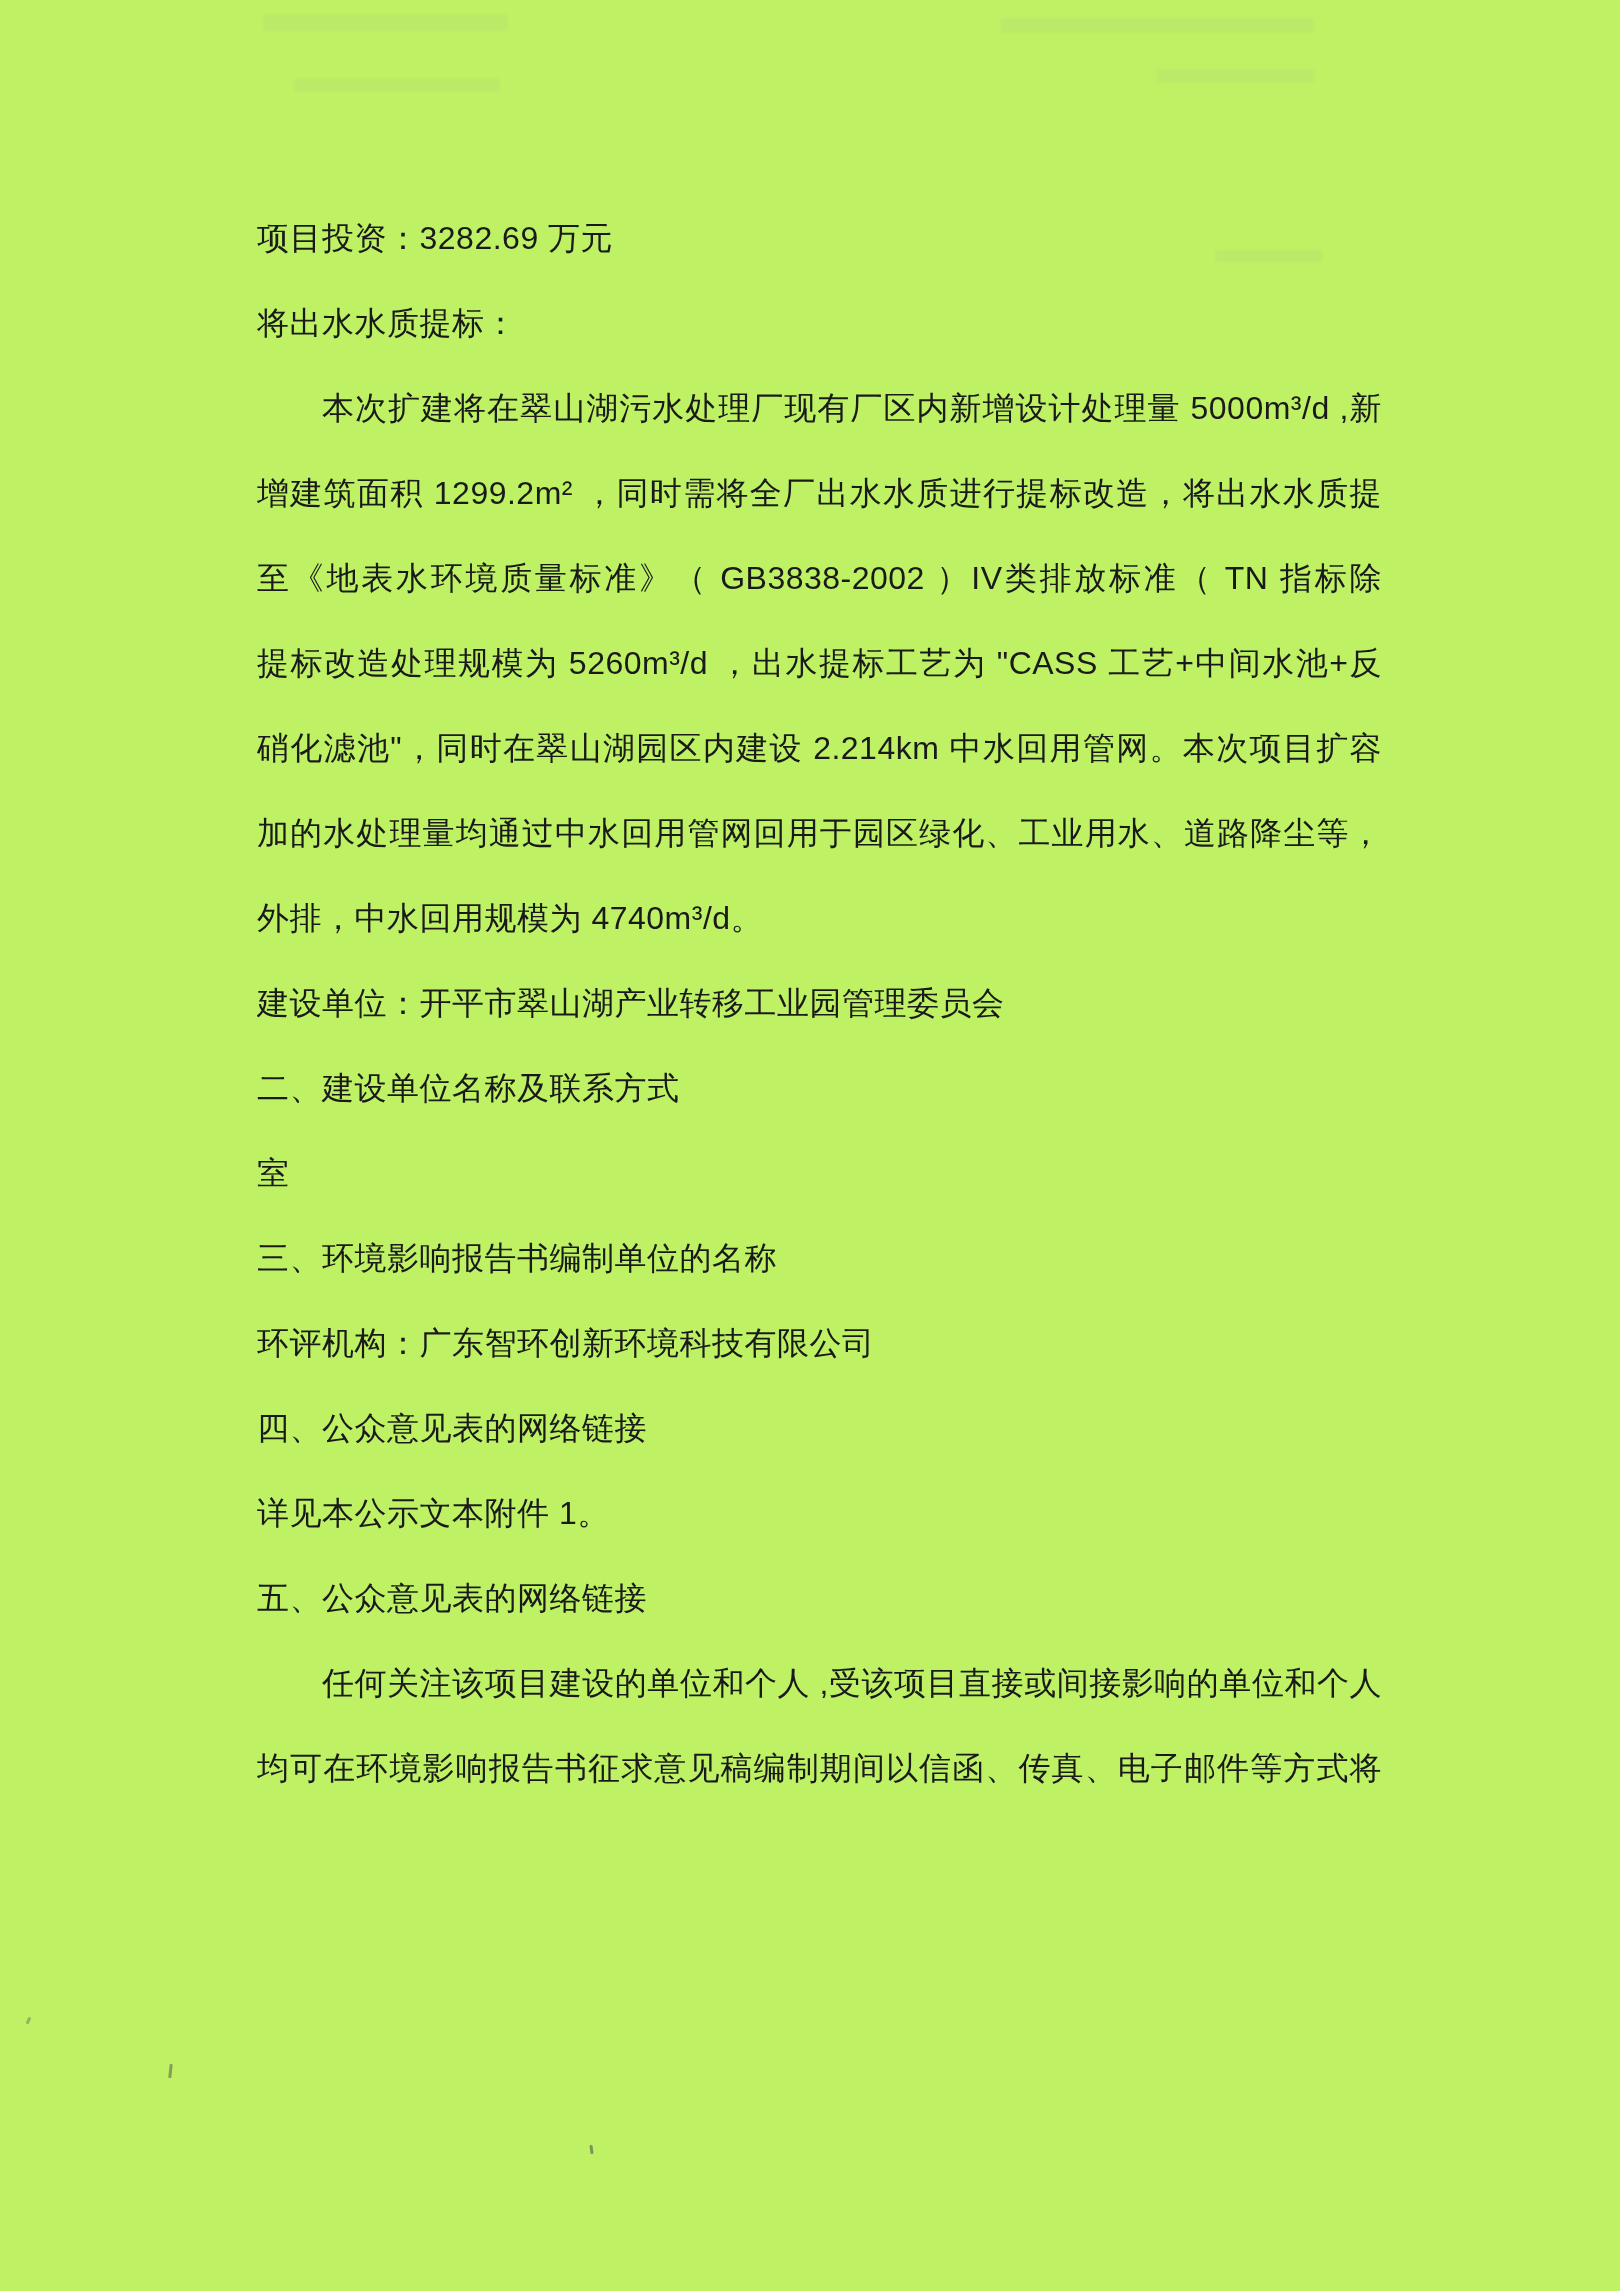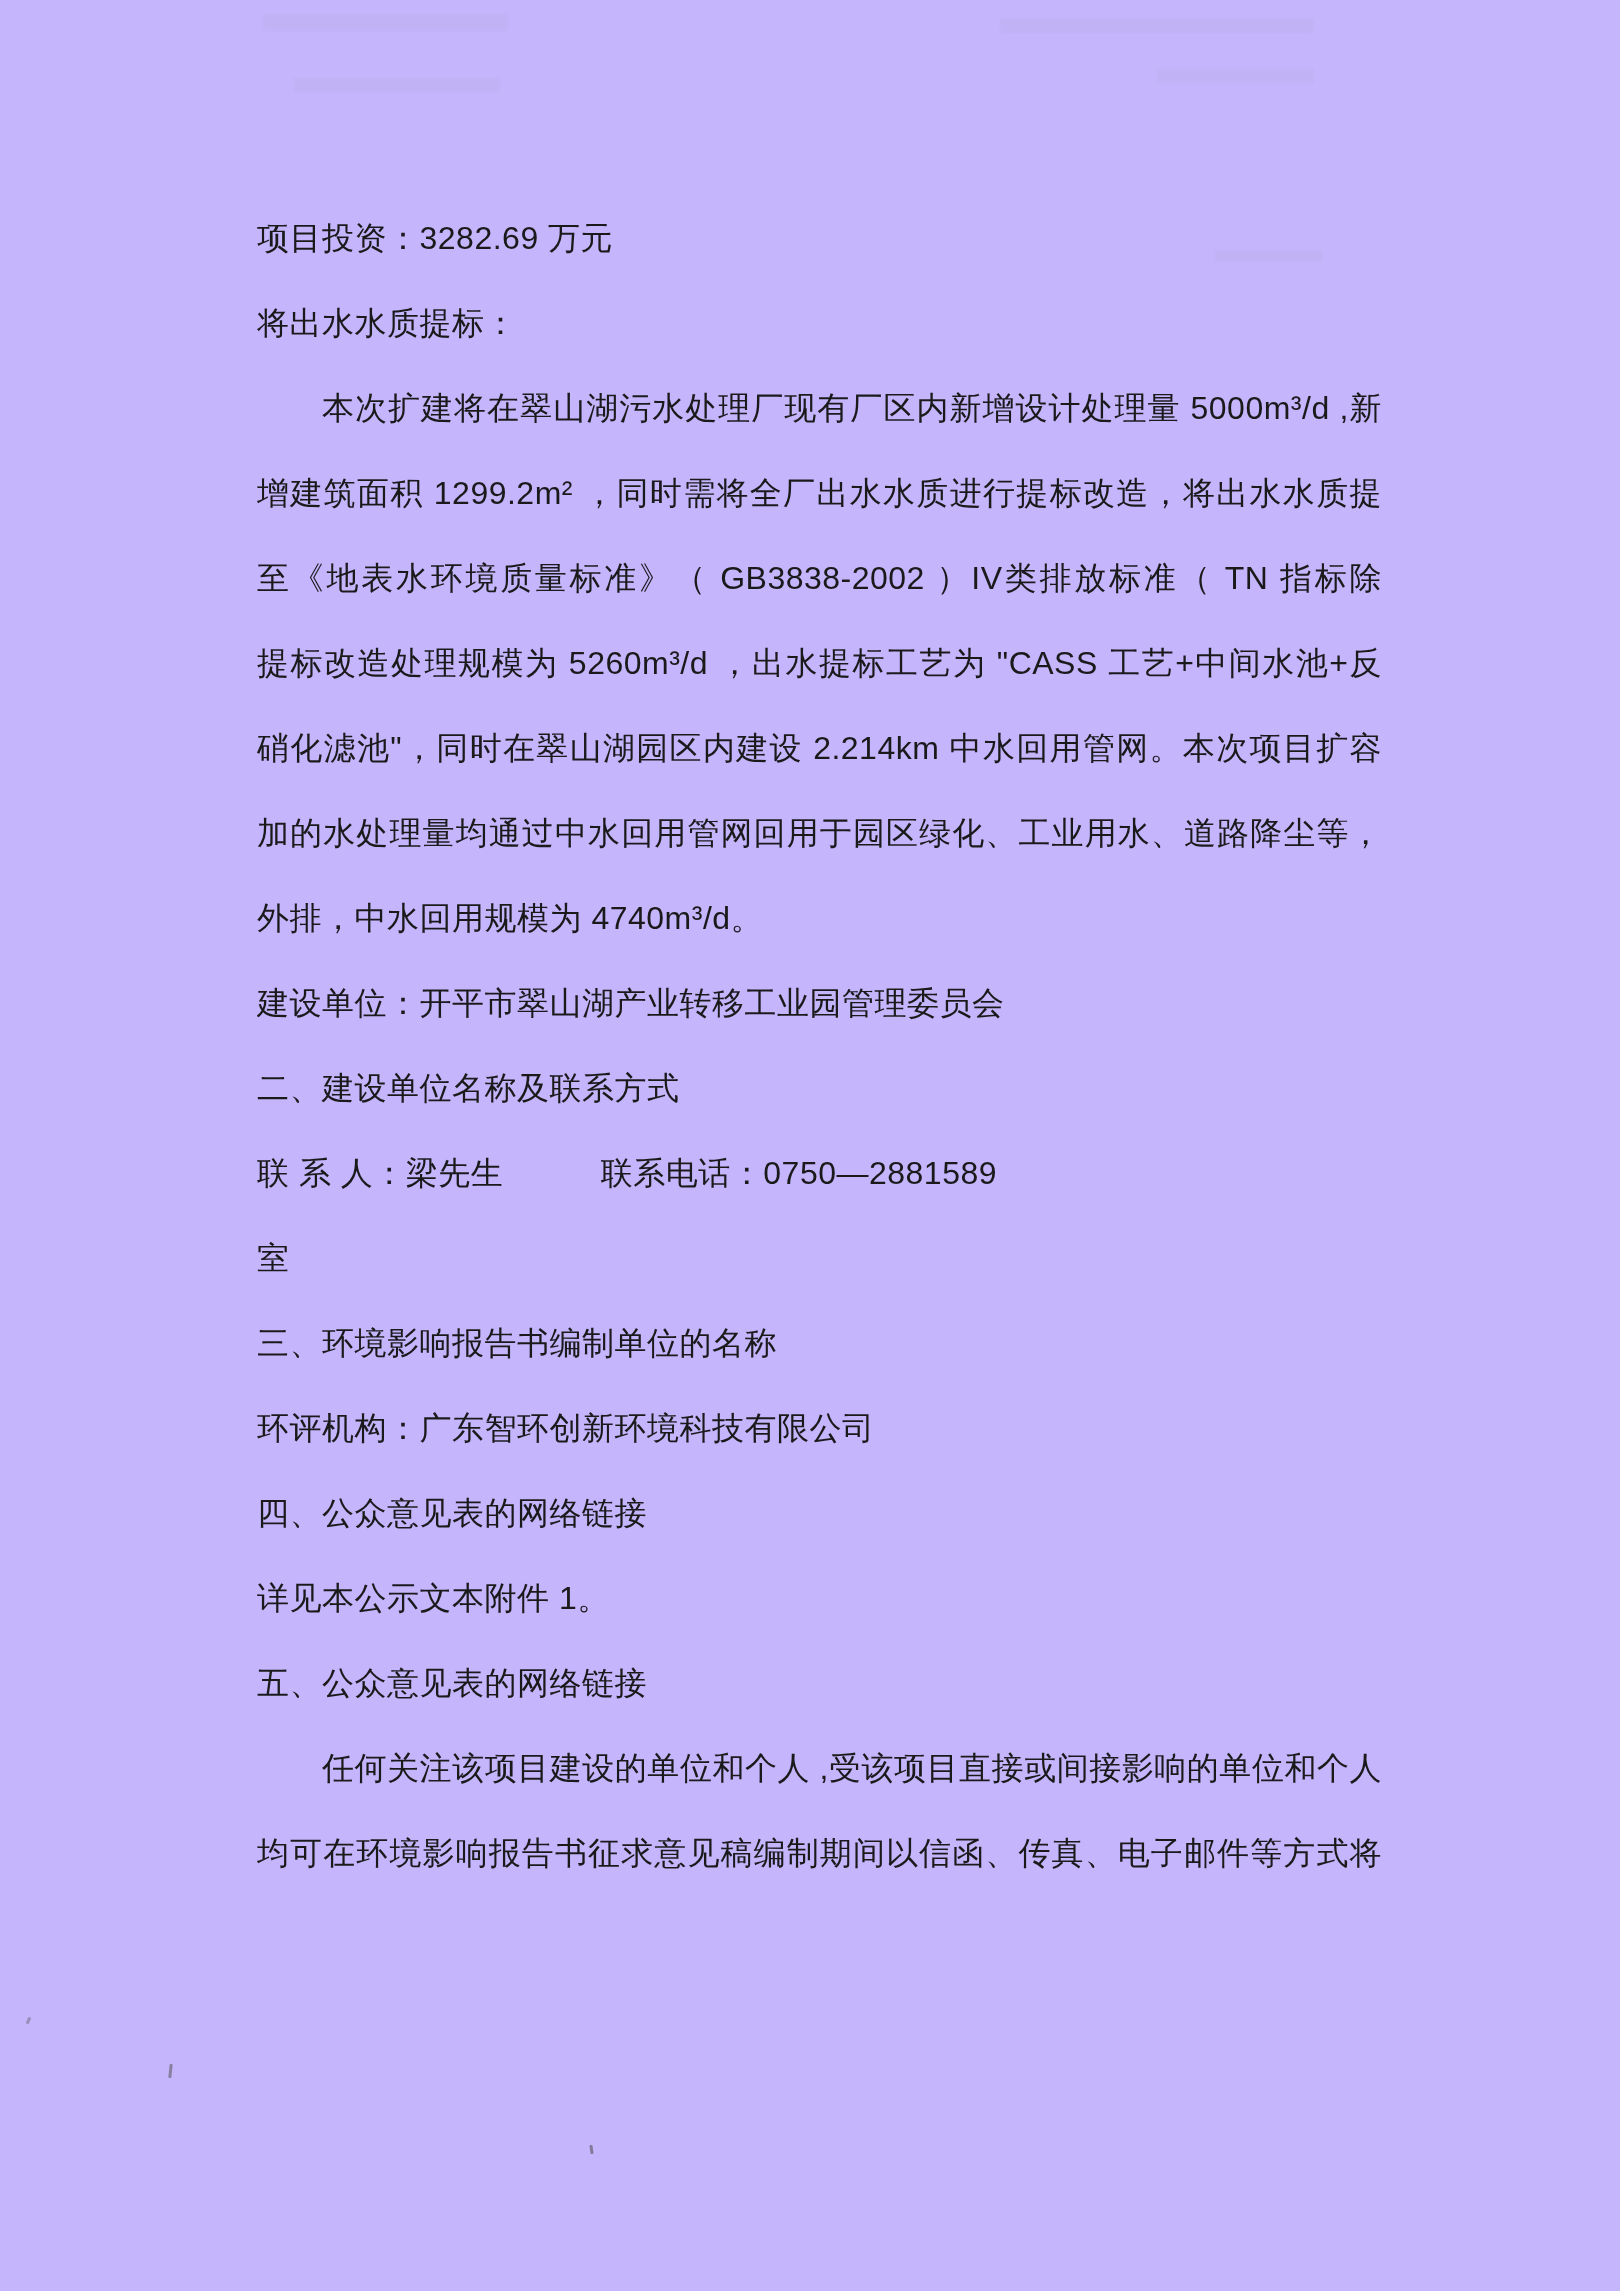--- a/index.html
+++ b/index.html
@@ -49,21 +49,21 @@
     position: absolute;
     background: #9a9a9a;
     opacity: 0.08;
     filter: blur(1px);
     border-radius: 2px;
   }
 </style>
 </head>
 <body>
 
-<div class="page" style="background: #c4b5fd; color: rgb(26, 26, 26);">
+<div class="page" style="background: #bef264; color: rgb(26, 26, 26);">
 
   <div class="noise" style="left:263px; top:13.7px; width:245px; height:17.6px;"></div>
   <div class="noise" style="left:294px; top:78px; width:206px; height:13.7px;"></div>
   <div class="noise" style="left:1000px; top:17.6px; width:314px; height:15.7px;"></div>
   <div class="noise" style="left:1157px; top:69px; width:157px; height:13.7px;"></div>
   <div class="noise" style="left:1215px; top:250px; width:108px; height:11.8px;"></div>
   <div class="speck" style="left:169px; top:2064px; width:2.9px; height:13.7px; opacity:0.55; transform:rotate(6deg);"></div>
   <div class="speck" style="left:590px; top:2145px; width:2.9px; height:8.8px; opacity:0.6; transform:rotate(-8deg);"></div>
   <div class="speck" style="left:27.4px; top:2017px; width:2.9px; height:6.9px; opacity:0.4; transform:rotate(25deg);"></div>
 
@@ -73,21 +73,20 @@
       <div class="line">将出水水质提标：</div>
       <div class="line justify indent">本次扩建将在翠山湖污水处理厂现有厂区内新增设计处理量 5000m³/d ,新</div>
       <div class="line justify">增建筑面积 1299.2m² ，同时需将全厂出水水质进行提标改造，将出水水质提标</div>
       <div class="line justify">至《地表水环境质量标准》（ GB3838-2002 ）IV类排放标准（ TN 指标除外），</div>
       <div class="line justify">提标改造处理规模为 5260m³/d ，出水提标工艺为 "CASS 工艺+中间水池+反</div>
       <div class="line justify">硝化滤池"，同时在翠山湖园区内建设 2.214km 中水回用管网。本次项目扩容增</div>
       <div class="line justify">加的水处理量均通过中水回用管网回用于园区绿化、工业用水、道路降尘等，不</div>
       <div class="line">外排，中水回用规模为 4740m³/d。</div>
       <div class="line">建设单位：开平市翠山湖产业转移工业园管理委员会</div>
       <div class="line">二、建设单位名称及联系方式</div>
-      <div class="line">联 系 人：梁先生　　　联系电话：0750—2881589</div>
       <div class="line">室</div>
       <div class="line">三、环境影响报告书编制单位的名称</div>
       <div class="line">环评机构：广东智环创新环境科技有限公司</div>
       <div class="line">四、公众意见表的网络链接</div>
       <div class="line">详见本公示文本附件 1。</div>
       <div class="line">五、公众意见表的网络链接</div>
       <div class="line justify indent">任何关注该项目建设的单位和个人 ,受该项目直接或间接影响的单位和个人</div>
       <div class="line justify">均可在环境影响报告书征求意见稿编制期间以信函、传真、电子邮件等方式将您</div>
     </div>
 

